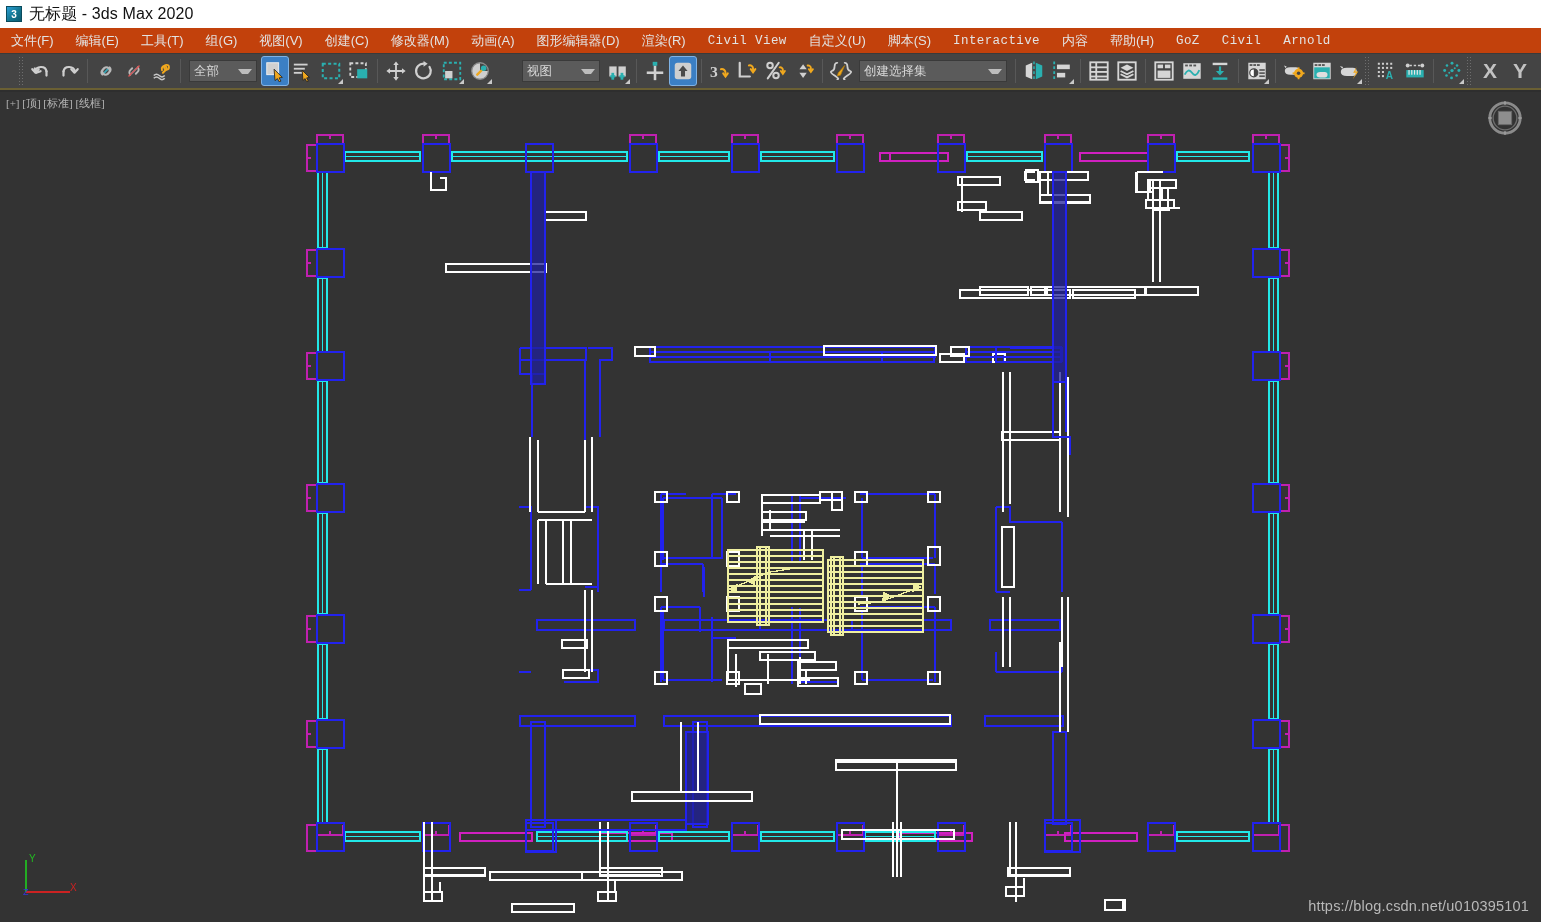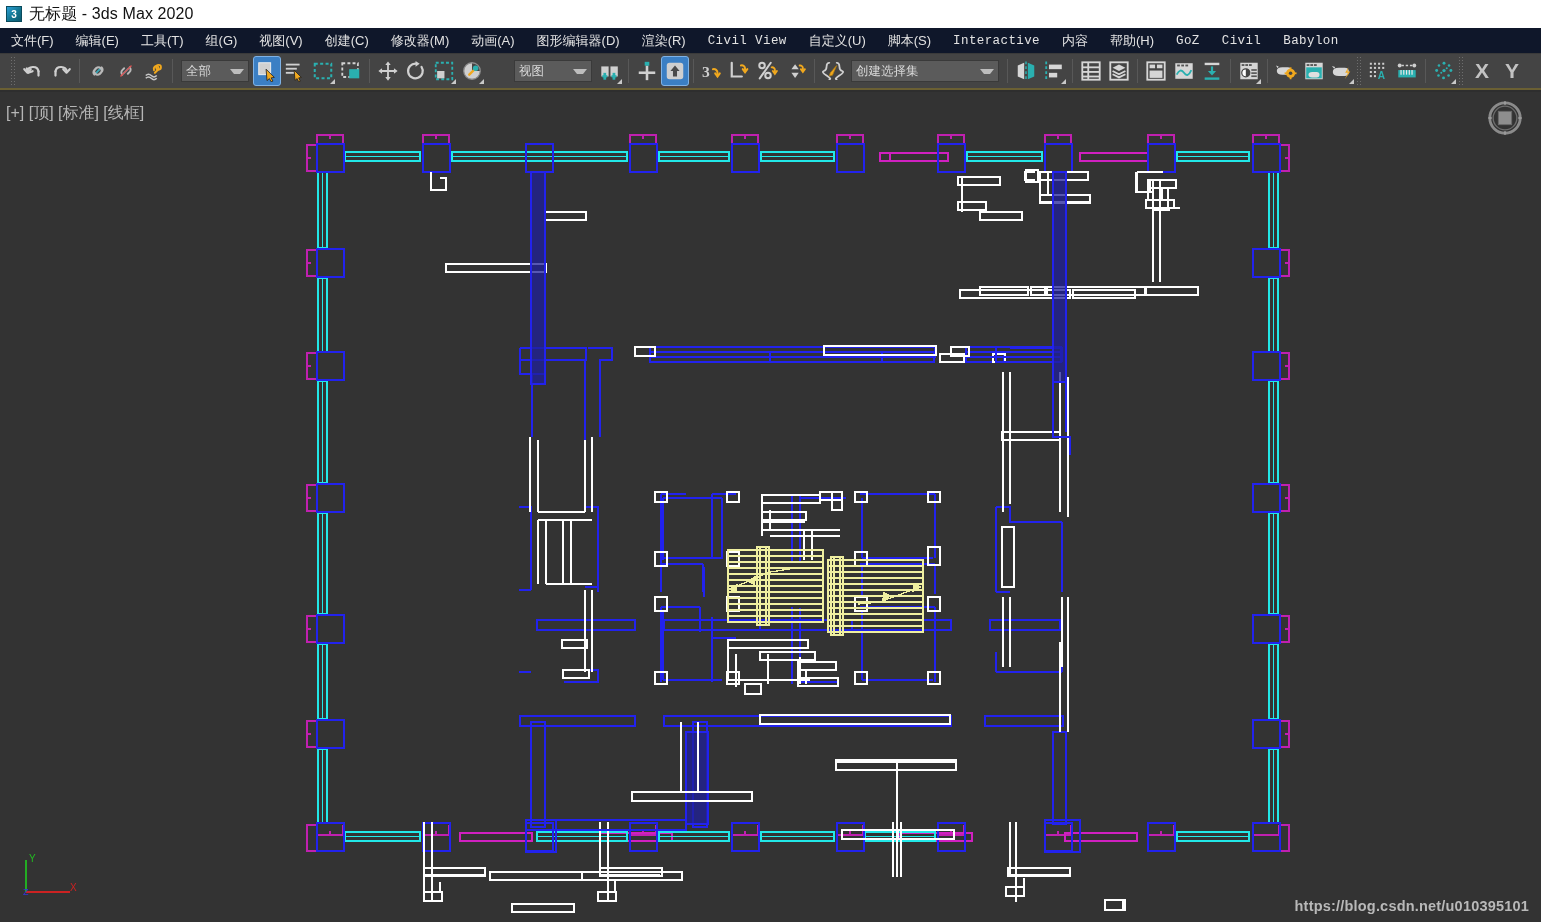--- a/index.html
+++ b/index.html
@@ -27,42 +27,42 @@
     position: relative;
   }
   #title-text {
     font-size: 16px; color: #111; letter-spacing: 0.1px;
     white-space: nowrap;
   }
 
   
   #menubar {
     height: 26px; width: 1541px;
-    background: #0f172a;
+    background: #c2410c;
     display: flex; align-items: center;
     border-bottom: 1px solid #3a3a3a;
   }
   .menu-item {
     color: #e3e3e3;
     font-size: 13px;
     padding: 0 11px;
     line-height: 26px;
     white-space: nowrap;
     cursor: default;
     font-family: "Liberation Sans", sans-serif;
   }
   .menu-item.latin { font-family: "Liberation Mono", monospace; font-size: 12.5px; letter-spacing: .4px; text-align: center;}
 
   
   #toolbar {
     height: 36px; width: 1541px;
     background: #444444;
     display: flex; align-items: center;
     border-bottom: 2px solid #6b6033;
-    padding-left: 10px;
+    padding-left: 18px;
   }
   .tb-grip {
     width: 7px; height: 30px;
     background-image: radial-gradient(#6e6e6e 1px, transparent 1px);
     background-size: 3px 3px;
     flex: 0 0 auto; margin-right: 2px;
   }
   .tb-sep {
     width: 1px; height: 24px; background: #2d2d2d;
     border-right: 1px solid #585858;
@@ -120,39 +120,38 @@
 
   
   #viewport {
     position: absolute;
     left: 0; top: 92px;
     width: 1541px; height: 830px;
     background: #333333;
     overflow: hidden;
   }
   #viewport-label {
-    position: absolute; left: 6px; top: 11px;
-    color: #b6b6b6; font-size: 16px;
-    font-family: Liberation Sans, sans-serif;
+    position: absolute; left: 6px; top: 4px;
+    color: #b6b6b6; font-size: 11px;
+    font-family: Liberation Serif, serif;
     white-space: nowrap;
   }
   #nav-gizmo {
     position: absolute; right: 17px; top: 7px;
     width: 38px; height: 38px;
   }
   #axis-tripod {
     position: absolute; left: 18px; bottom: 22px;
     width: 60px; height: 50px;
   }
   #watermark {
     position: absolute; right: 12px; bottom: 8px;
     color: #b9b9b9; font-size: 14.5px;
     font-family: "Liberation Sans", sans-serif;
     letter-spacing: 0.2px;
-    font-weight: bold;
   }
   #cad-svg { position: absolute; left: 0; top: 0; }
 </style>
 </head>
 <body>
 
 <div id="titlebar">
   <div id="app-icon">3</div>
   <div id="title-text">无标题 - 3ds Max 2020</div>
 </div>
@@ -169,21 +168,21 @@
     <div class="menu-item">图形编辑器(D)</div>
     <div class="menu-item">渲染(R)</div>
     <div class="menu-item latin">Civil View</div>
     <div class="menu-item">自定义(U)</div>
     <div class="menu-item">脚本(S)</div>
     <div class="menu-item latin">Interactive</div>
     <div class="menu-item">内容</div>
     <div class="menu-item">帮助(H)</div>
     <div class="menu-item latin">GoZ</div>
     <div class="menu-item latin">Civil</div>
-    <div class="menu-item latin">Babylon</div>
+    <div class="menu-item latin">Arnold</div>
   </div>
 
 <div id="toolbar">
   <div class="tb-grip"></div>
 
   <div class="tb-btn">
     <svg class="tb-icon" viewBox="0 0 24 24">
       <path d="M6 8 L6 13 L11 13" fill="none" stroke="#cfcfcf" stroke-width="2.4" stroke-linecap="round" stroke-linejoin="round" transform="rotate(-20 9 11)"></path>
       <path d="M5.5 12.5 C6.5 6.5 17 5.5 18 12.5" fill="none" stroke="#cfcfcf" stroke-width="2.4" stroke-linecap="round"></path>
       <path d="M18 12.5 L18 17" fill="none" stroke="#cfcfcf" stroke-width="2.4" stroke-linecap="round"></path>

